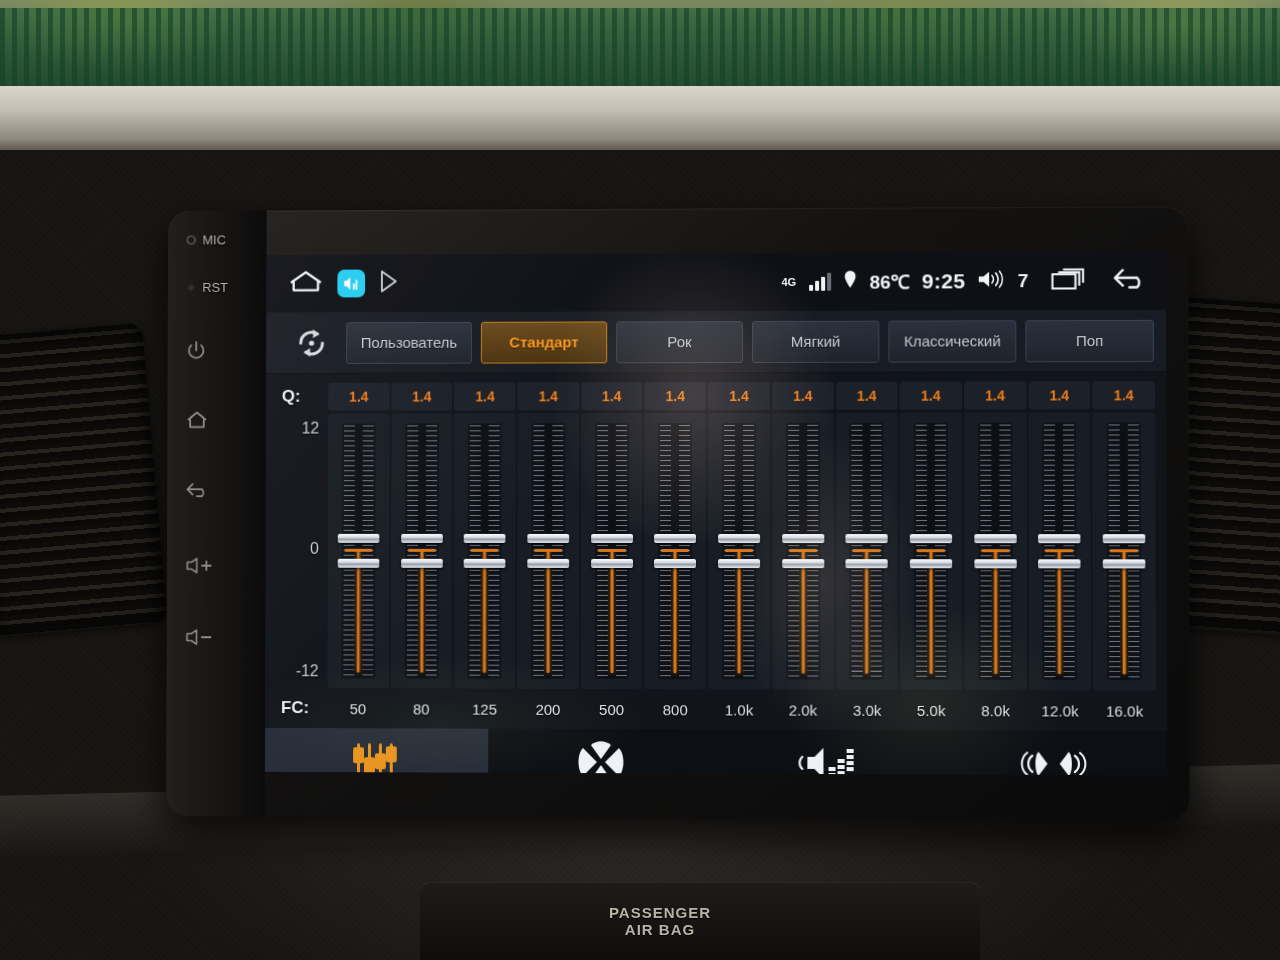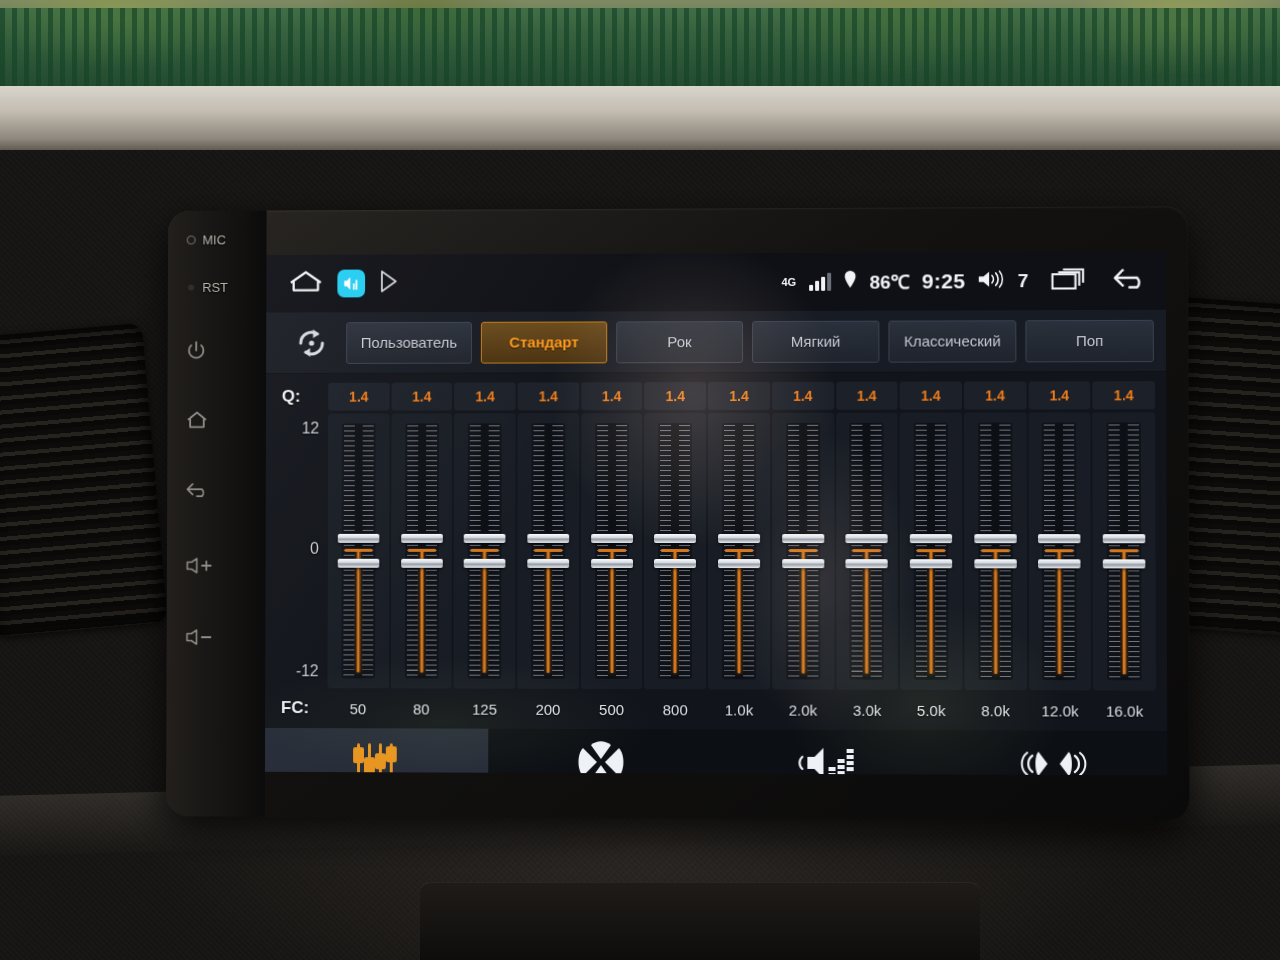--- a/index.html
+++ b/index.html
@@ -277,20 +277,24 @@
 
 <div id="photo">
   <div id="sky"></div>
   <div id="fence"></div>
   <div id="windshield-frame"></div>
   <div id="dash"></div>
   <div class="vent" id="vent-left"></div>
   <div class="vent" id="vent-right"></div>
   <div id="chrome-strip"></div>
   <div id="airbag-panel"></div>
+  <div id="airbag-text">
+    <div>PASSENGER</div>
+    <div>AIR BAG</div>
+  </div>
 </div>
 
 <div id="head-unit">
 
   <div id="bezel-left">
     <div class="bezel-btn" style="top:22px">
       <svg width="11" height="11" viewBox="0 0 11 11">
         <circle cx="5.5" cy="5.5" r="4" fill="none" stroke="#8b867f" stroke-width="1.2"></circle>
       </svg>
       <span>MIC</span>

